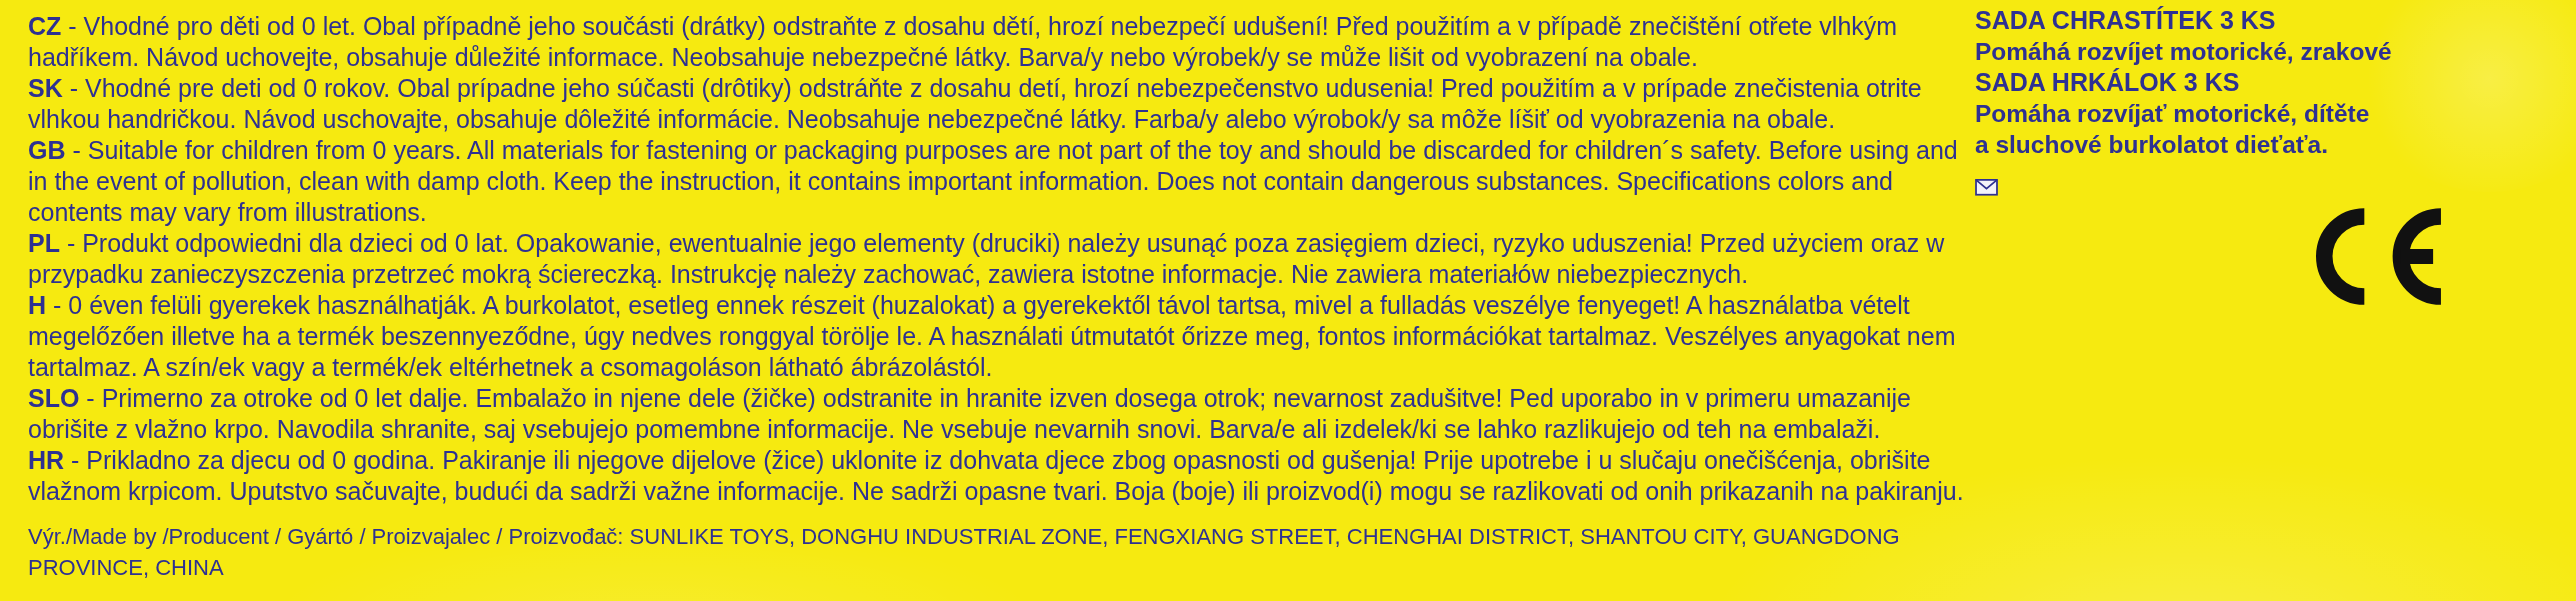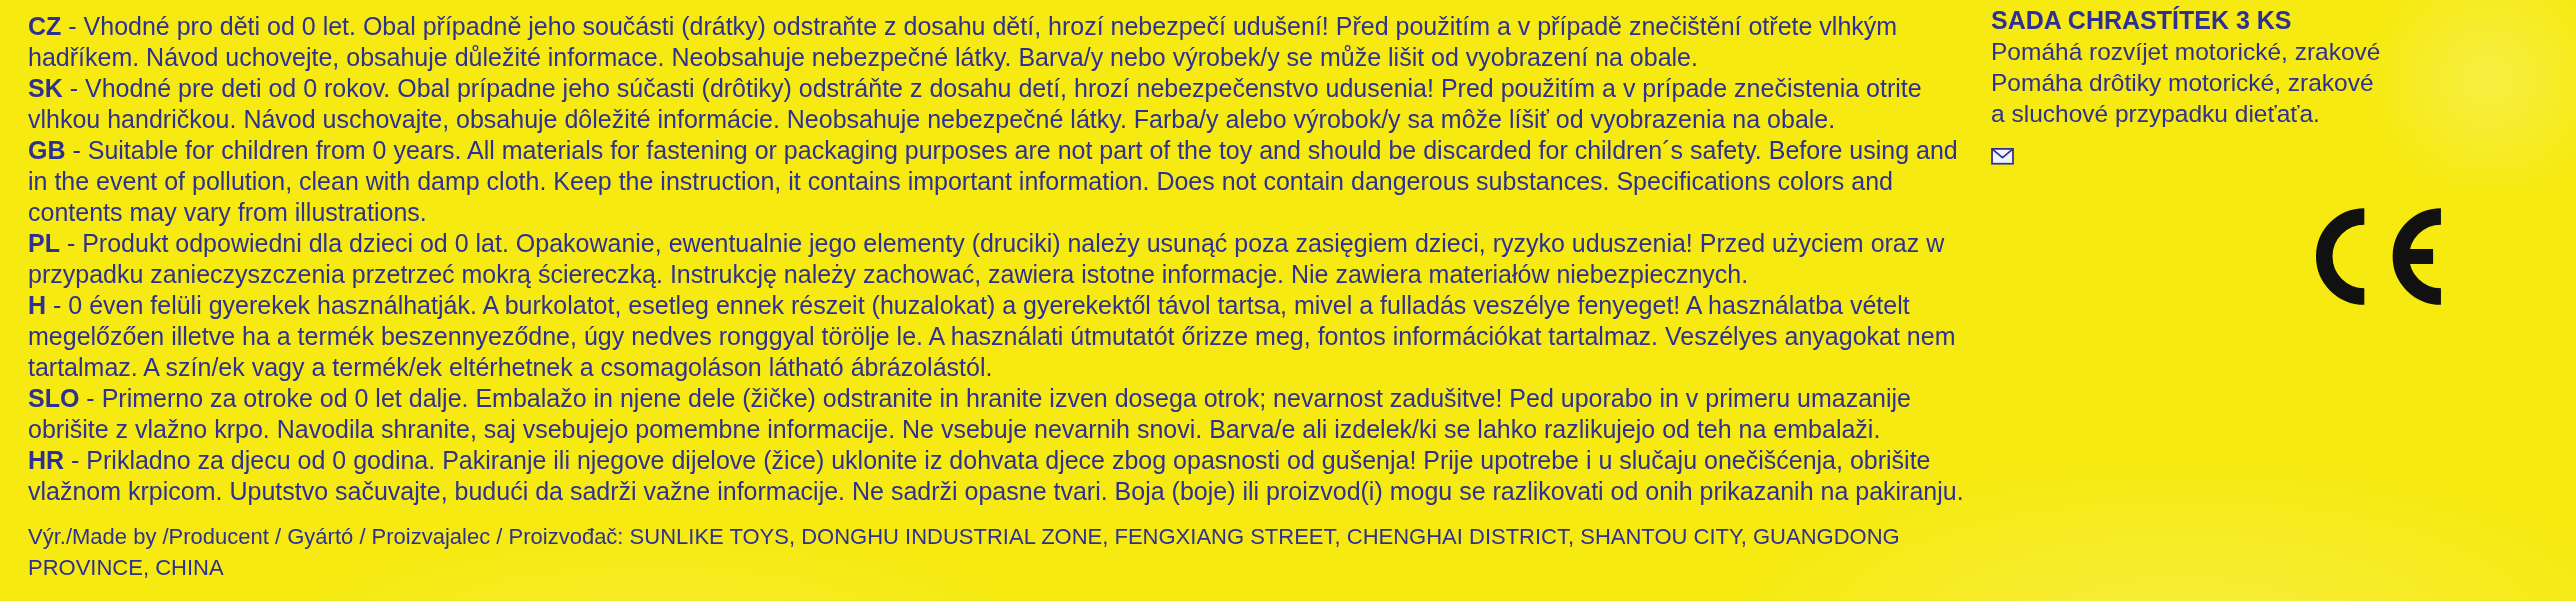--- a/index.html
+++ b/index.html
@@ -56,30 +56,30 @@
   .manufacturer {
     margin-top: 14px !important;
     font-size: 22px;
   }
   .right-col {
     position: absolute;
     left: 1975px;
     top: 5.2px;
     width: 437px;
     color: #2e3192;
-    margin-left: 16px;
   }
   .product-title {
     font-weight: bold;
     font-size: 25px;
     line-height: 31px;
   }
   .product-desc {
     font-size: 24.5px;
     line-height: 31px;
+    font-weight: bold;
   }
   .envelope-wrap {
     margin-top: 19px;
     height: 17.5px;
   }
   .importer-lines {
     margin-top: 7px;
     font-size: 18.3px;
     line-height: 23.6px;
   }
@@ -107,22 +107,23 @@
     <p><span class="code">PL</span> <span>-  Produkt odpowiedni dla dzieci od 0 lat. Opakowanie, ewentualnie jego elementy (druciki) należy usunąć poza zasięgiem dzieci, ryzyko uduszenia! Przed użyciem oraz w przypadku zanieczyszczenia przetrzeć mokrą ściereczką.  Instrukcję należy zachować, zawiera istotne informacje.  Nie zawiera materiałów niebezpiecznych.</span></p>
     <p><span class="code">H</span> <span>- 0 éven felüli gyerekek használhatják.  A burkolatot, esetleg ennek részeit (huzalokat) a gyerekektől távol tartsa, mivel a fulladás veszélye fenyeget! A használatba vételt megelőzően illetve ha a termék beszennyeződne, úgy nedves ronggyal törölje le. A használati útmutatót őrizze meg, fontos információkat tartalmaz.  Veszélyes anyagokat nem tartalmaz. A szín/ek vagy a termék/ek eltérhetnek a csomagoláson látható ábrázolástól.</span></p>
     <p><span class="code">SLO</span> <span>- Primerno za otroke od 0 let dalje. Embalažo in njene dele (žičke) odstranite in hranite izven dosega otrok; nevarnost zadušitve! Ped uporabo in v primeru umazanije obrišite z vlažno krpo. Navodila shranite, saj vsebujejo pomembne informacije.  Ne vsebuje nevarnih snovi. Barva/e ali izdelek/ki se lahko razlikujejo od teh na embalaži.</span></p>
     <p><span class="code">HR</span> <span>- Prikladno za djecu od 0 godina. Pakiranje ili njegove dijelove (žice) uklonite iz dohvata djece zbog opasnosti od gušenja! Prije upotrebe i u slučaju onečišćenja, obrišite vlažnom krpicom. Uputstvo sačuvajte, budući da sadrži važne informacije. Ne sadrži opasne tvari. Boja (boje) ili proizvod(i) mogu se razlikovati od onih prikazanih na pakiranju.</span></p>
     <p class="manufacturer">Výr./Made by /Producent / Gyártó / Proizvajalec / Proizvođač: SUNLIKE TOYS, DONGHU INDUSTRIAL ZONE, FENGXIANG STREET, CHENGHAI DISTRICT, SHANTOU CITY, GUANGDONG PROVINCE, CHINA</p>
   </div>
 
   <div class="right-col">
     <div class="product-title">SADA CHRASTÍTEK 3 KS</div>
     <div class="product-desc">Pomáhá rozvíjet motorické, zrakové</div>
-    <div class="product-desc">Pomáha drôtiky motorické, zrakové</div>
-    <div class="product-desc">a sluchové przypadku dieťaťa.</div>
+    <div class="product-title">SADA HRKÁLOK 3 KS</div>
+    <div class="product-desc">Pomáha rozvíjať motorické, dítěte</div>
+    <div class="product-desc">a sluchové burkolatot dieťaťa.</div>
 
     <div class="envelope-wrap">
       <svg width="23" height="16.6" viewBox="0 0 26 19">
         <rect x="1" y="1" width="24" height="17" fill="#f3f3fa" stroke="#2e3192" stroke-width="2"></rect>
         <path d="M1,1 L13,11 L25,1" fill="none" stroke="#2e3192" stroke-width="2"></path>
       </svg>
     </div>
 
   </div>
 

